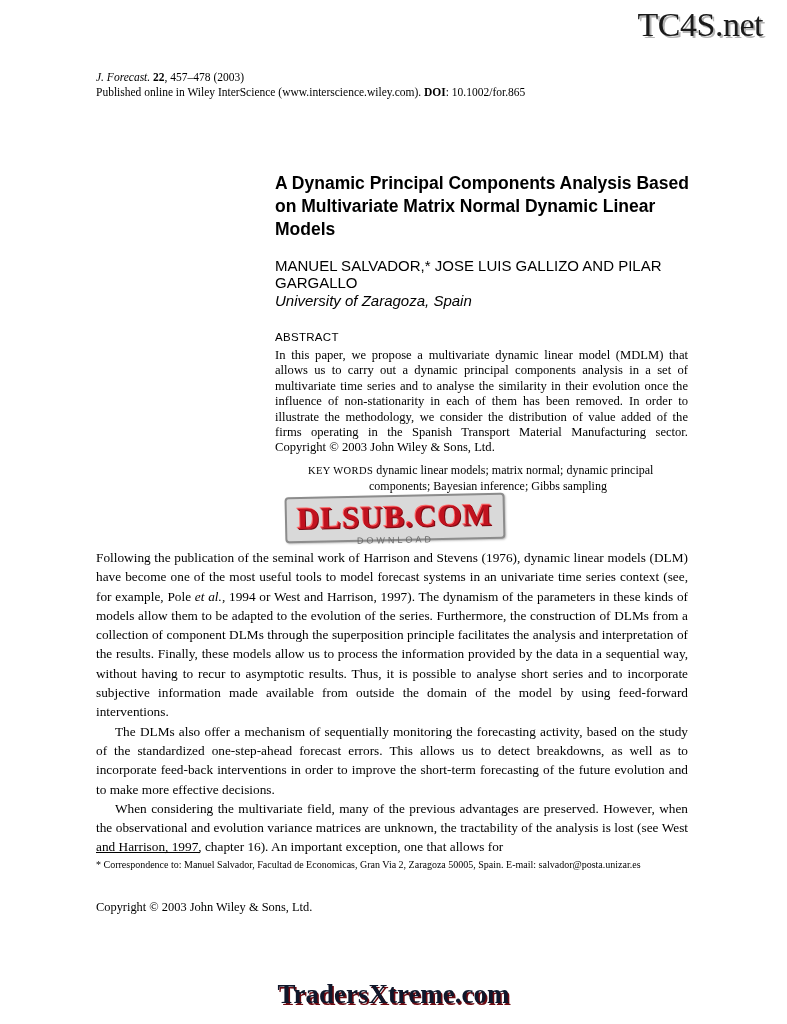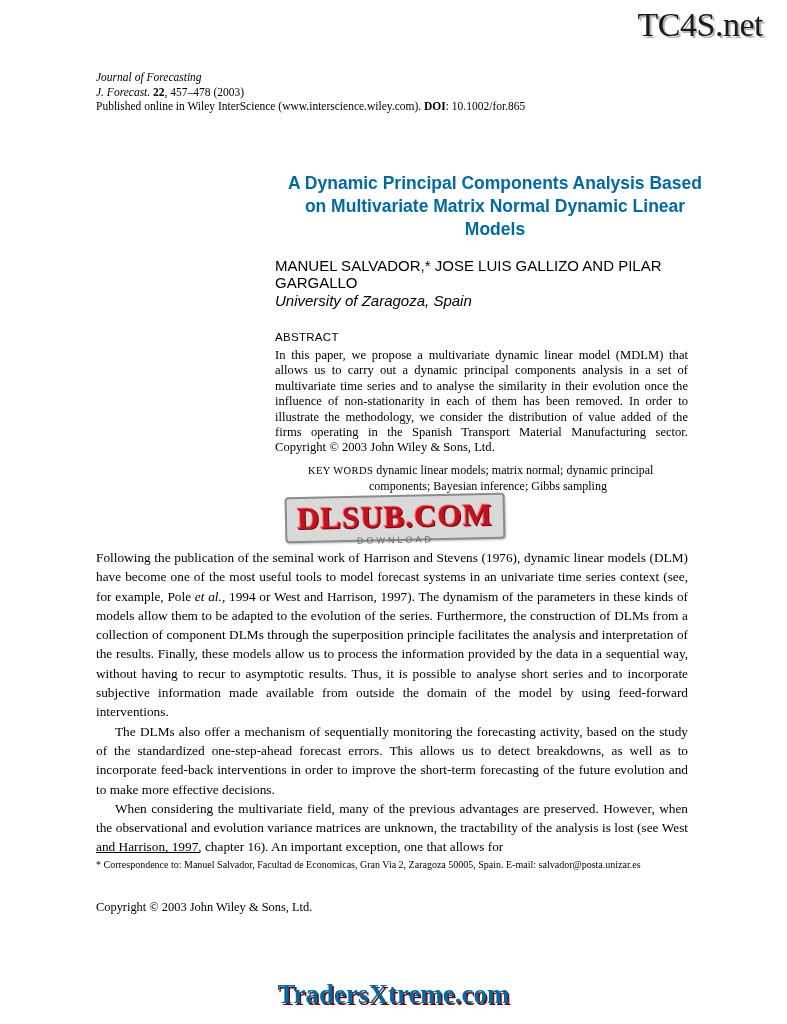--- a/index.html
+++ b/index.html
@@ -70,21 +70,21 @@
     position: absolute;
     left: 0;
     right: 0;
     bottom: 14px;
     text-align: center;
   }
   .wm-bottom .txt {
     font-family: "Liberation Serif", serif;
     font-weight: bold;
     font-size: 27px;
-    color: #0369a1;
+    color: #0f172a;
     text-shadow: 1.5px 1.5px 0 #6d0b12;
     letter-spacing: 0px;
   }
 
   
   .journal-head {
     position: absolute;
     left: 96px;
     top: 70px;
     width: 600px;
@@ -97,22 +97,21 @@
   
   .title {
     position: absolute;
     left: 275px;
     top: 172px;
     width: 440px;
     font-family: "Liberation Sans", sans-serif;
     font-weight: bold;
     font-size: 17.5px;
     line-height: 23px;
-    color: #0369a1;
-    text-align: center;
+    color: #000000;
   }
 
   
   .authors {
     position: absolute;
     left: 275px;
     top: 257px;
     width: 440px;
     font-family: "Liberation Sans", sans-serif;
     font-size: 15px;
@@ -202,21 +201,20 @@
   .ital { font-style: italic; }
 </style>
 </head>
 <body>
 
 <div class="page">
 
   <div class="wm-top">TC4S.net</div>
 
   <div class="journal-head">
-    <div class="line1">Journal of Forecasting</div>
     <div><span class="ital">J. Forecast. </span><span class="bold">22</span><span>, 457–478 (2003)</span></div>
     <div><span>Published online in Wiley InterScience (www.interscience.wiley.com). </span><span class="bold">DOI</span><span>: 10.1002/for.865</span></div>
   </div>
 
   <div class="title">A Dynamic Principal Components Analysis Based on Multivariate Matrix Normal Dynamic Linear Models</div>
 
   <div class="authors">MANUEL SALVADOR,* JOSE LUIS GALLIZO AND PILAR GARGALLO</div>
   <div class="affil">University of Zaragoza, Spain</div>
 
   <div class="abs-head">ABSTRACT</div>

